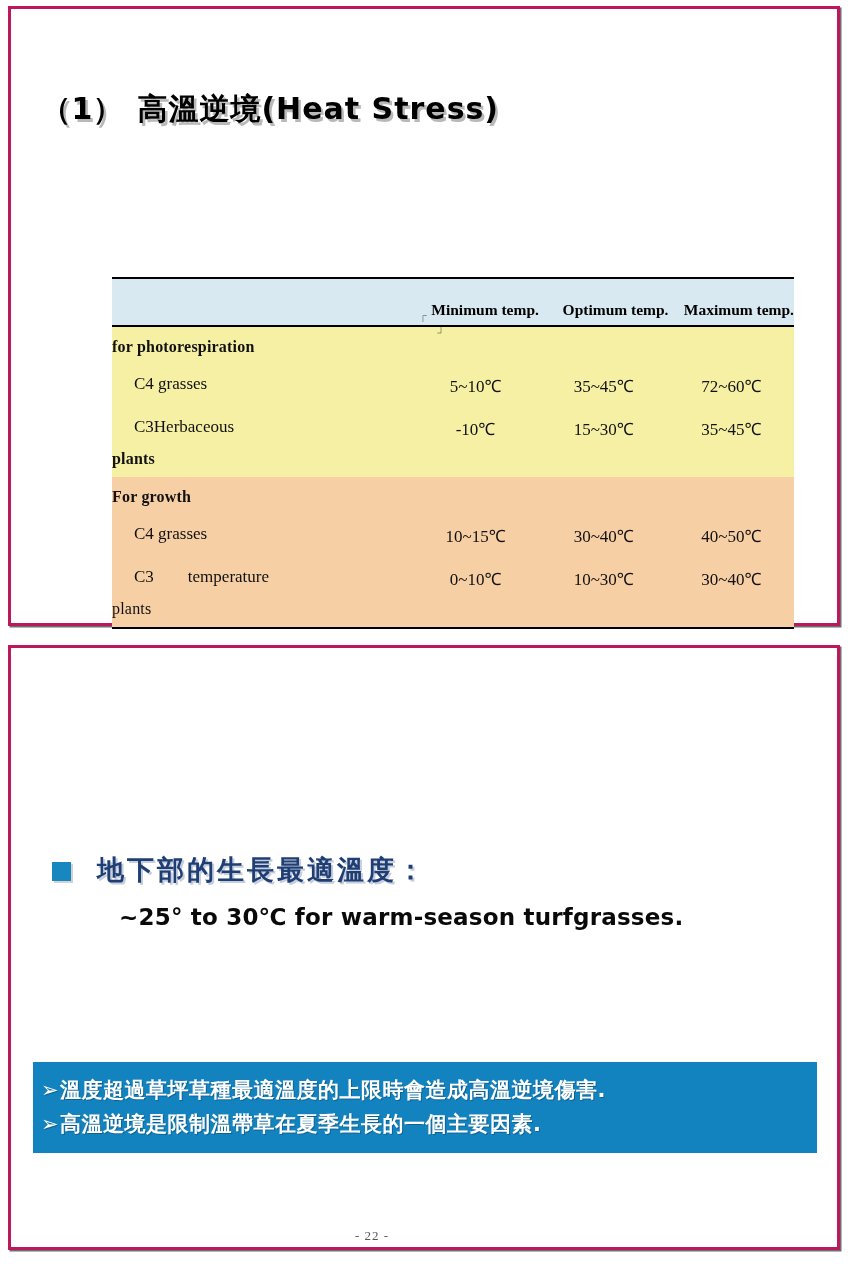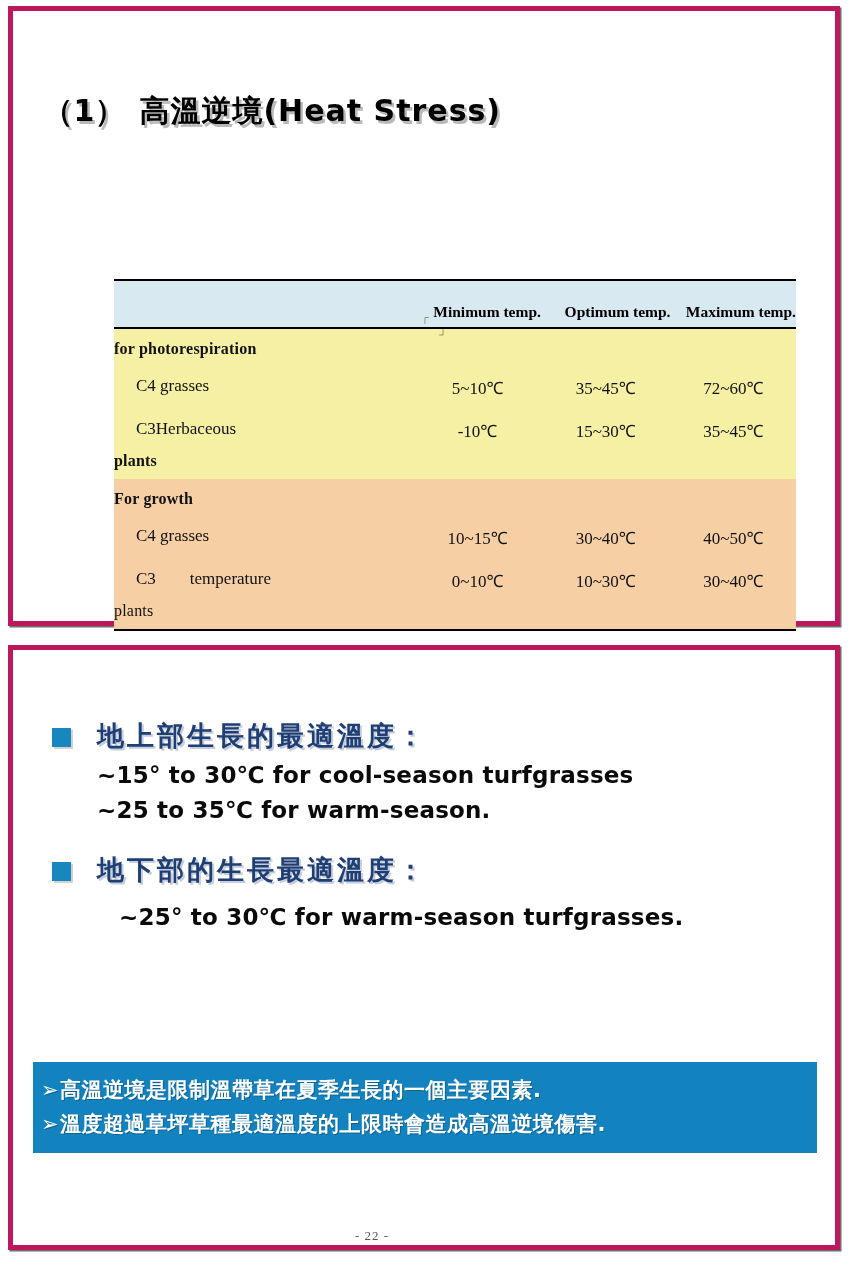--- a/index.html
+++ b/index.html
@@ -22,21 +22,21 @@
     height: 1278px;
     background: #ffffff;
   }
 
   
   .slide {
     position: absolute;
     left: 8px;
     width: 832px;
     background: #ffffff;
-    border: 5px solid #be185d;
+    border: 3px solid #be185d;
     box-sizing: border-box;
     box-shadow: 1.5px 1.5px 0 #6e6e6e;
   }
   .slide-one { top: 6px; height: 620px; }
   .slide-two { top: 645px; height: 605px; }
 
   
   .title {
     position: absolute;
     left: 30px;
@@ -291,41 +291,33 @@
     </table>
 
     <div class="corner-marks">
       <span class="m1">「</span><span class="m2">」</span>
     </div>
 
   </div>
 
   <div class="slide slide-two"></div>
 
-  <div class="s2-block s2-b1">
-    <span class="sq-bullet-2"></span>
-    <div class="s2-lines">
-      <div class="cjk-head">地上部生長的最適溫度：</div>
-      <div class="sub-line">~15° to 30℃ for cool-season turfgrasses</div>
-      <div class="sub-line">~25 to 35℃  for warm-season.</div>
-    </div>
-  </div>
 
   <div class="s2-block s2-b2">
     <span class="sq-bullet-2"></span>
     <div class="s2-lines">
       <div class="cjk-head">地下部的生長最適溫度：</div>
       <div class="sub-line indent gap">~25° to 30℃ for warm-season turfgrasses.</div>
     </div>
   </div>
 
   <div class="callout">
     <div class="callout-line">
+      <span class="arrow">➢</span><span>溫度超過草坪草種最適溫度的上限時會造成高溫逆境傷害.</span>
+    </div>
+    <div class="callout-line">
       <span class="arrow">➢</span><span>高溫逆境是限制溫帶草在夏季生長的一個主要因素.</span>
     </div>
-    <div class="callout-line">
-      <span class="arrow">➢</span><span>溫度超過草坪草種最適溫度的上限時會造成高溫逆境傷害.</span>
-    </div>
   </div>
 
   <div class="footer">- 22 -</div>
 
 </div>
 
 </body></html>

